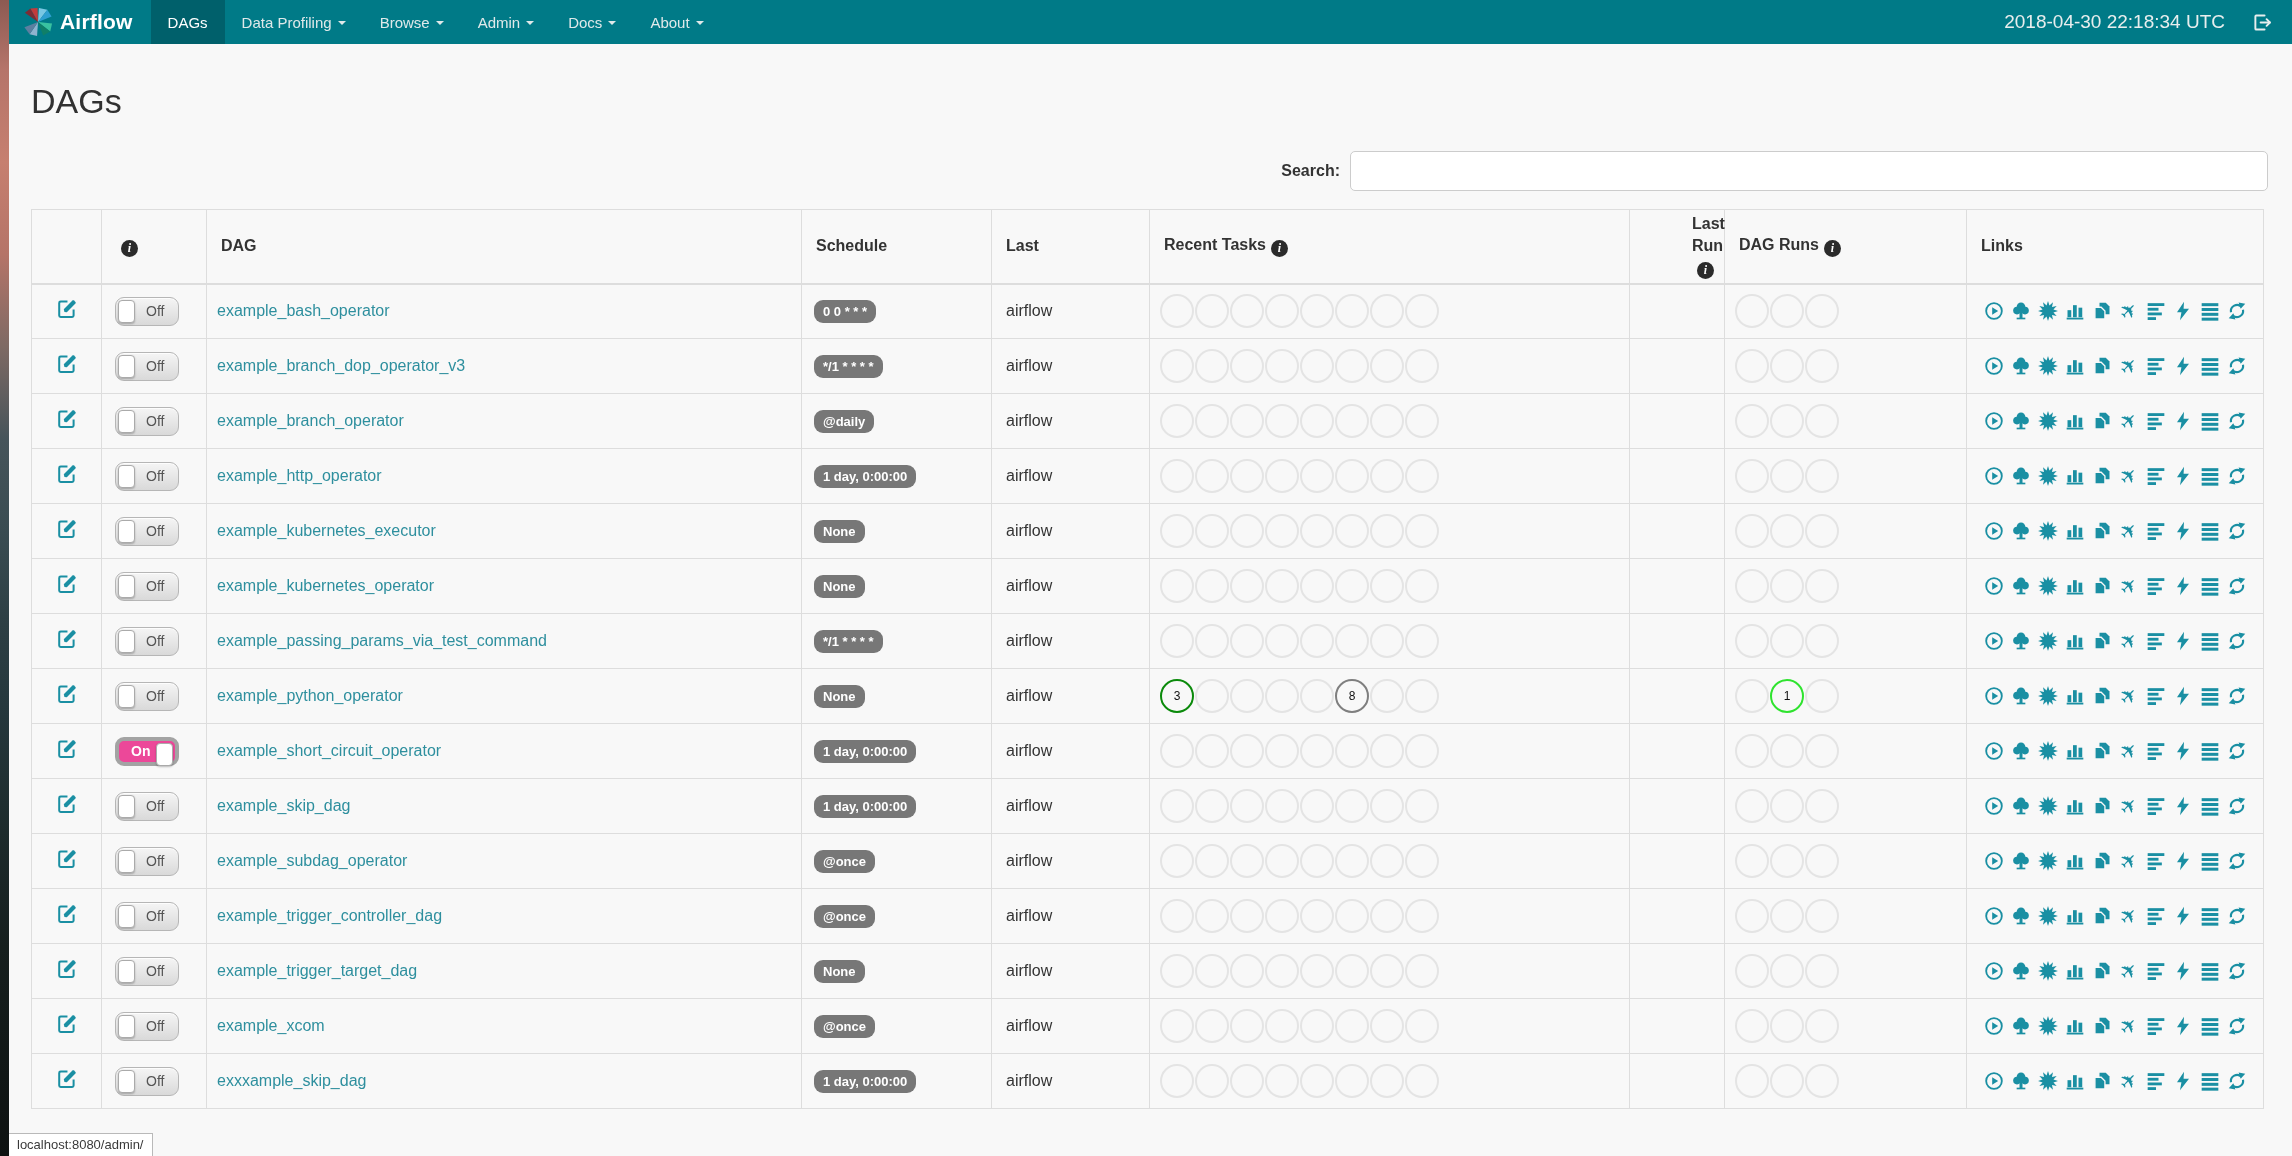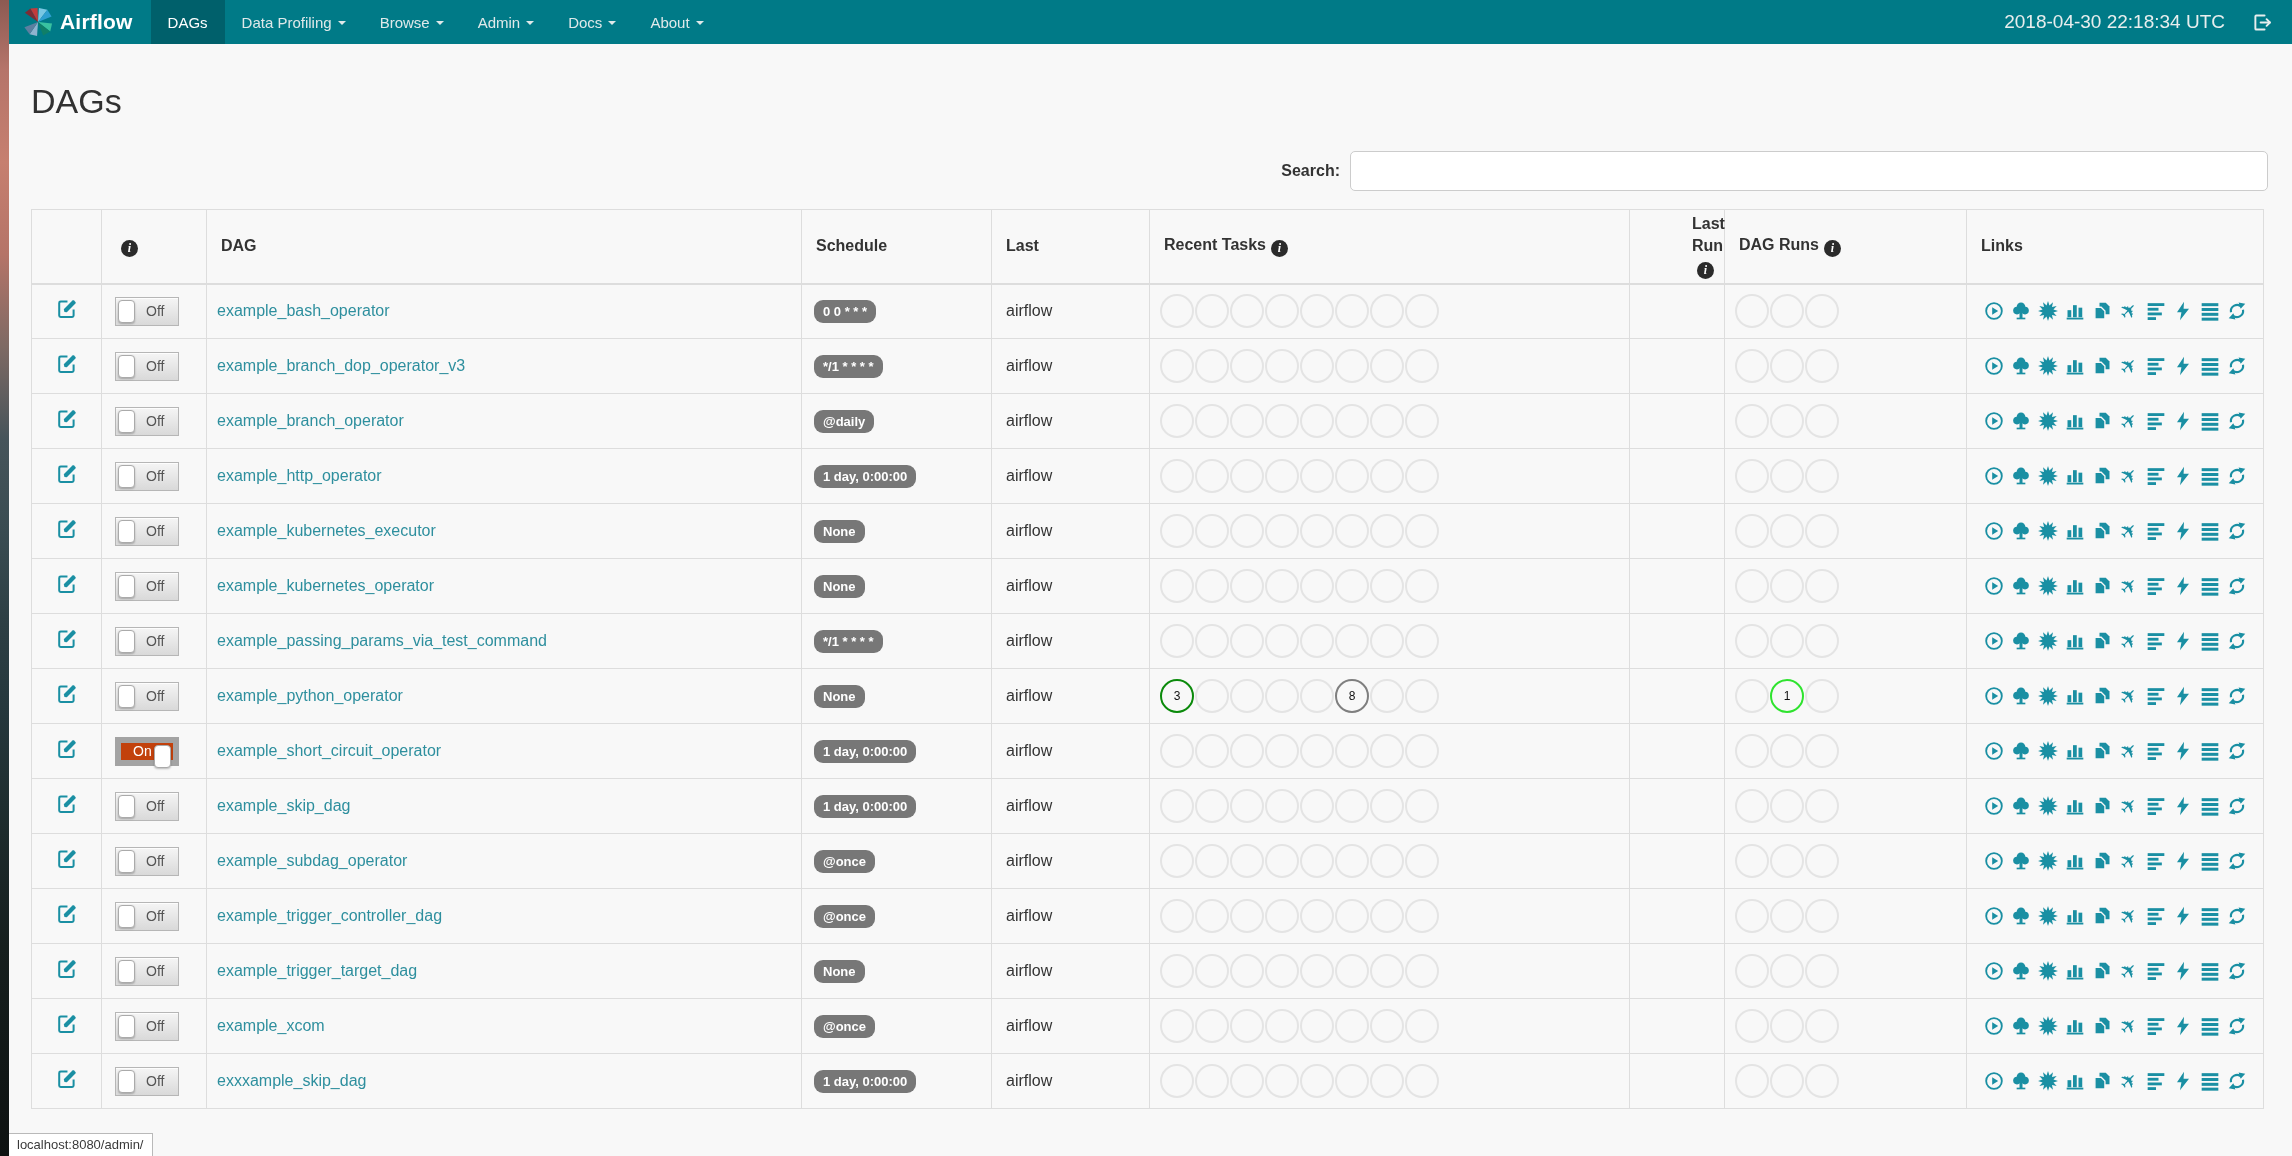--- a/index.html
+++ b/index.html
@@ -51,31 +51,31 @@
   table.dags thead th { border-bottom-width:2px; height:74px; font-size:16px; text-align:left; padding-left:14px; }
   th.c-links { text-align:center; padding-left:0; }
   th.c-edit, th.c-toggle { text-align:center; padding-left:0; }
   table.dags tbody td { height:55px; font-size:16px; }
   td.c-edit { text-align:center; }
   .edit-btn { width:22px; height:22px; color:#1a8fa3; display:inline-block; cursor:pointer; }
   .edit-btn svg { width:100%; height:100%; }
   td.c-toggle { padding-left:13px; }
   
   .toggle {
-    position:relative; width:64px; height:29px; border-radius:0; cursor:pointer;
+    position:relative; width:64px; height:29px; border-radius:9px; cursor:pointer;
     font-size:14px; display:inline-flex; align-items:center;
   }
   .toggle.off {
     background:linear-gradient(180deg,#f5f5f5,#d9d9d9);
     border:1px solid #b6b6b6; color:#555;
     box-shadow:inset 0 1px 0 rgba(255,255,255,.8);
   }
   .toggle.off .knob { left:2px; }
   .toggle.off .t-label { margin-left:30px; }
-  .toggle.on { background:#c2410c; border:6px solid #a3a3a3; color:#fff; font-weight:normal; }
+  .toggle.on { background:#ec4899; border:4px solid #a3a3a3; color:#fff; font-weight:bold; }
   .toggle.on .knob { right:2px; }
   .toggle.on .t-label { margin-left:12px; }
   .knob {
     position:absolute; top:2px; width:17px; height:23px; background:#fff;
     border:1px solid #aaa; border-radius:4px;
     box-shadow:0 1px 2px rgba(0,0,0,.25);
   }
   td.c-dag { padding-left:10px; }
   .dag-link { color:#2e8f9e; text-decoration:none; cursor:pointer; }
   td.c-sched { padding-left:12px; }

